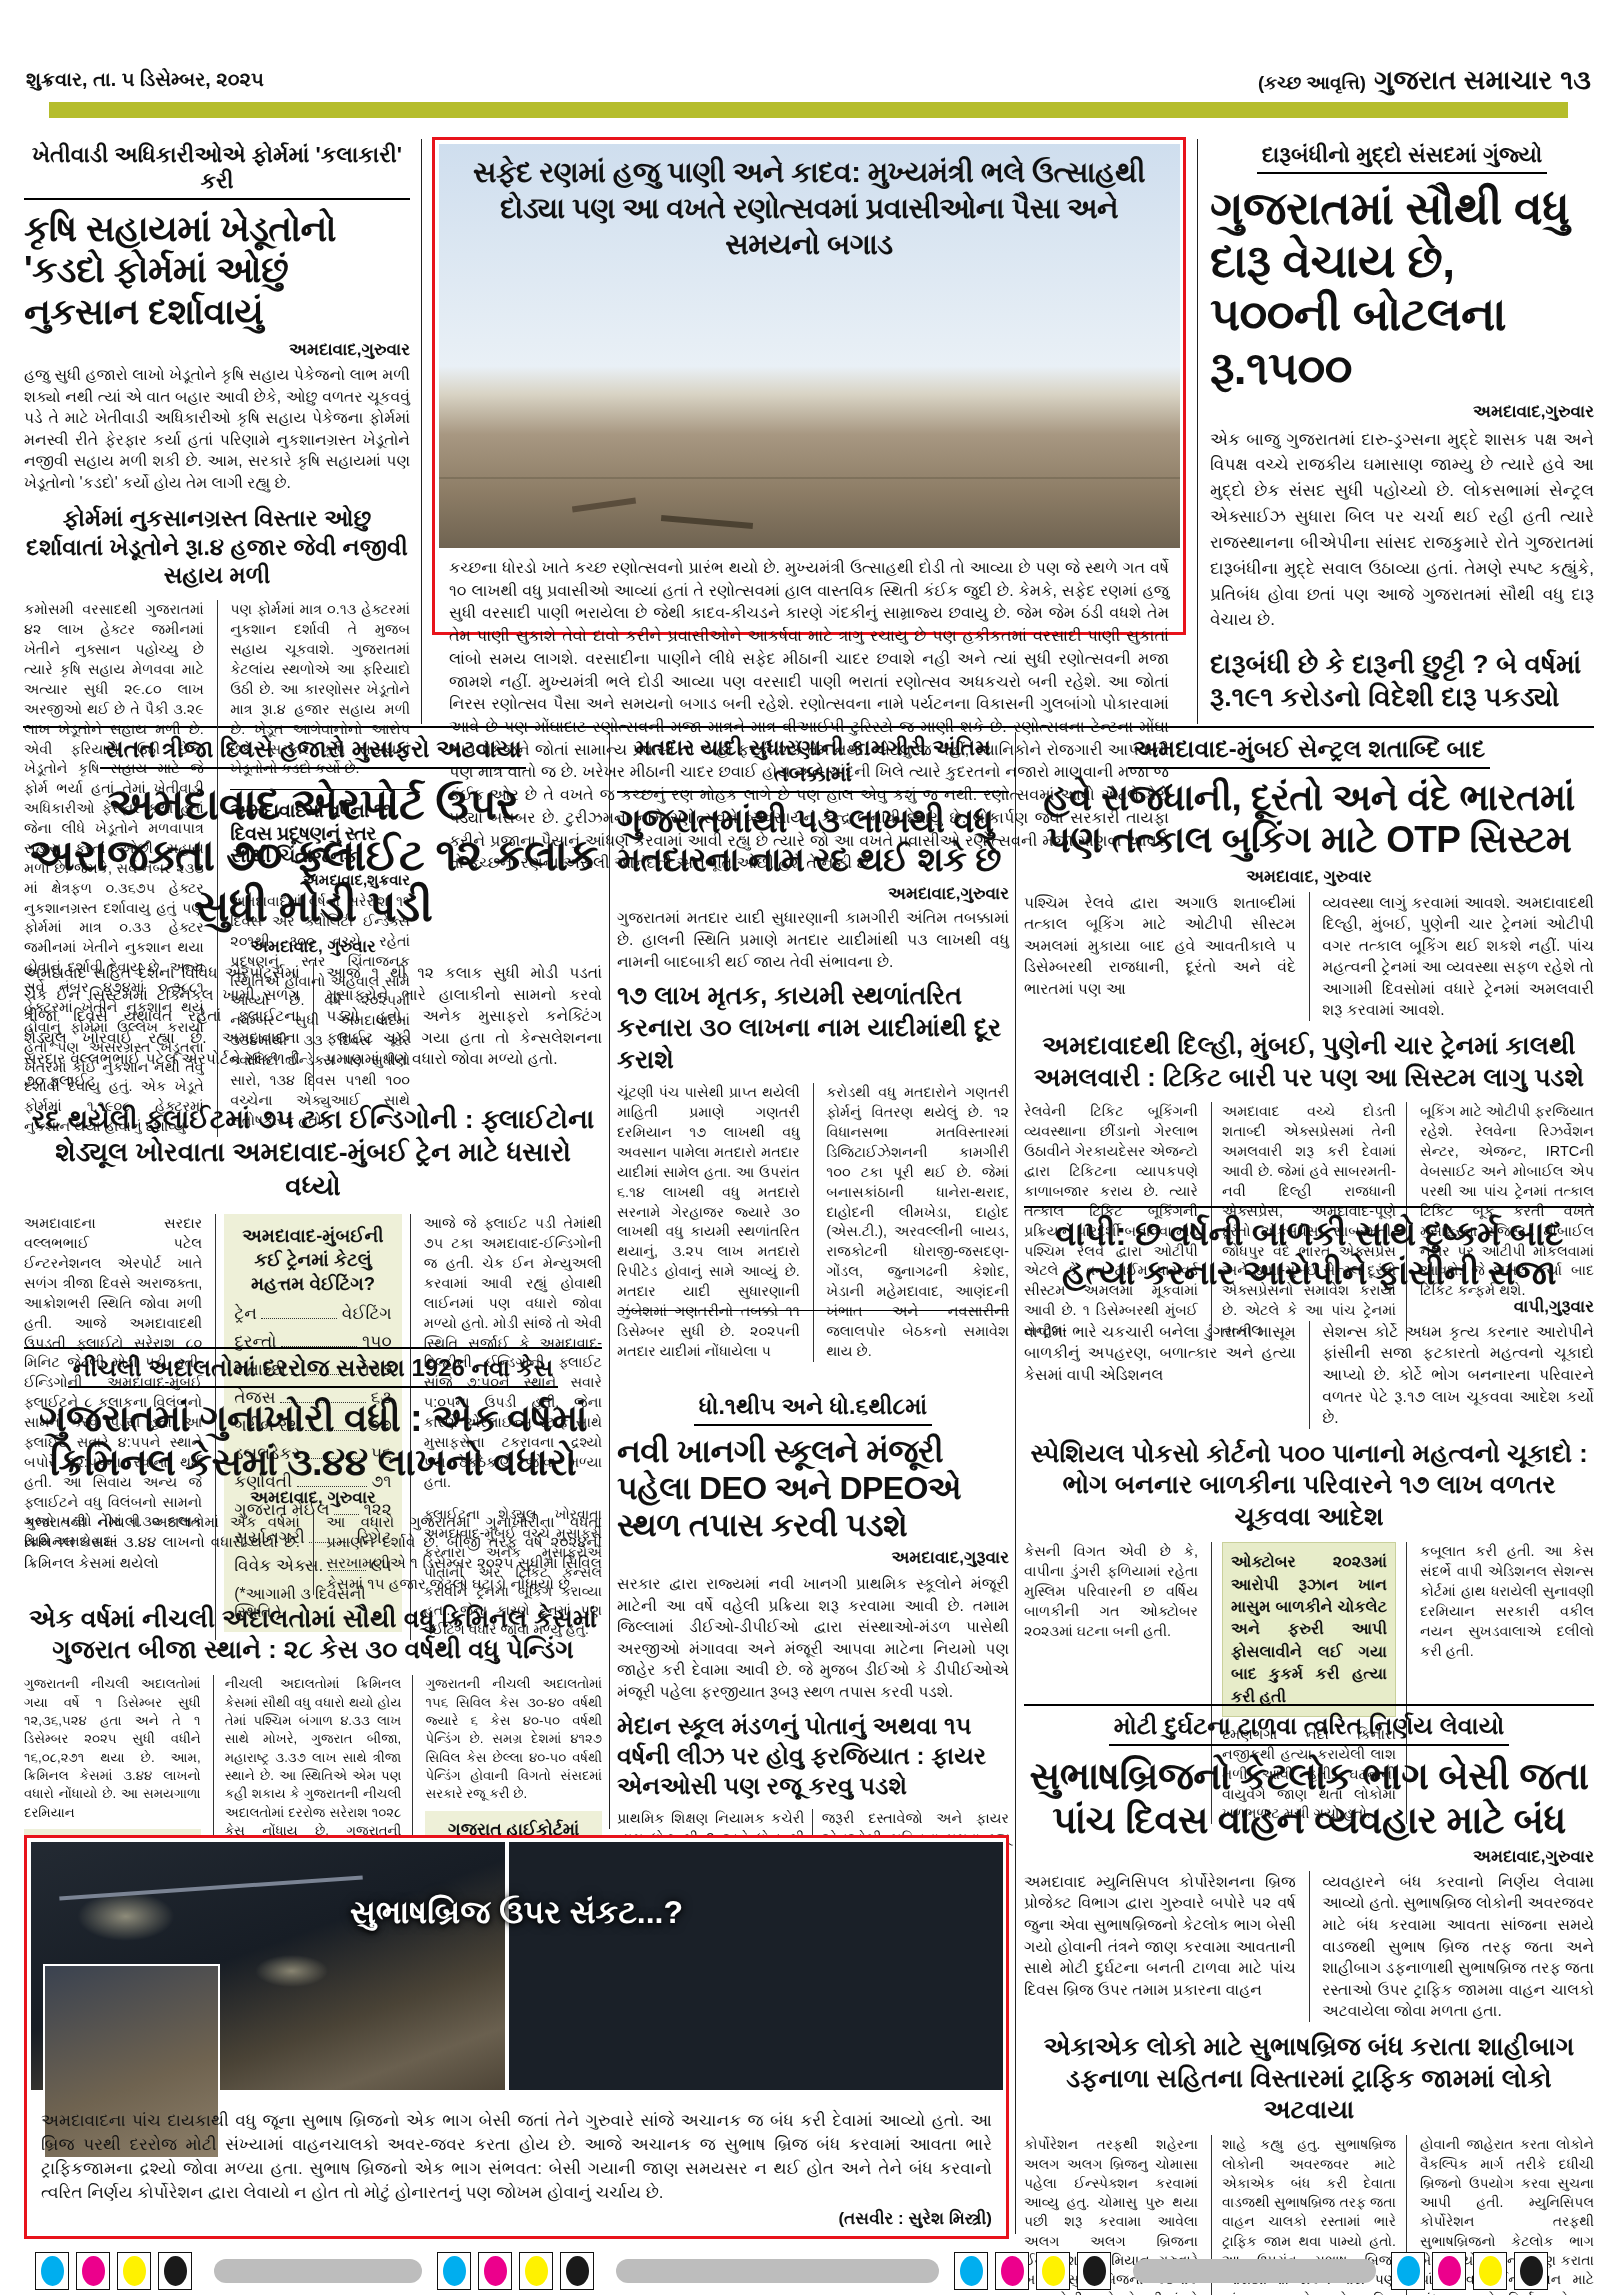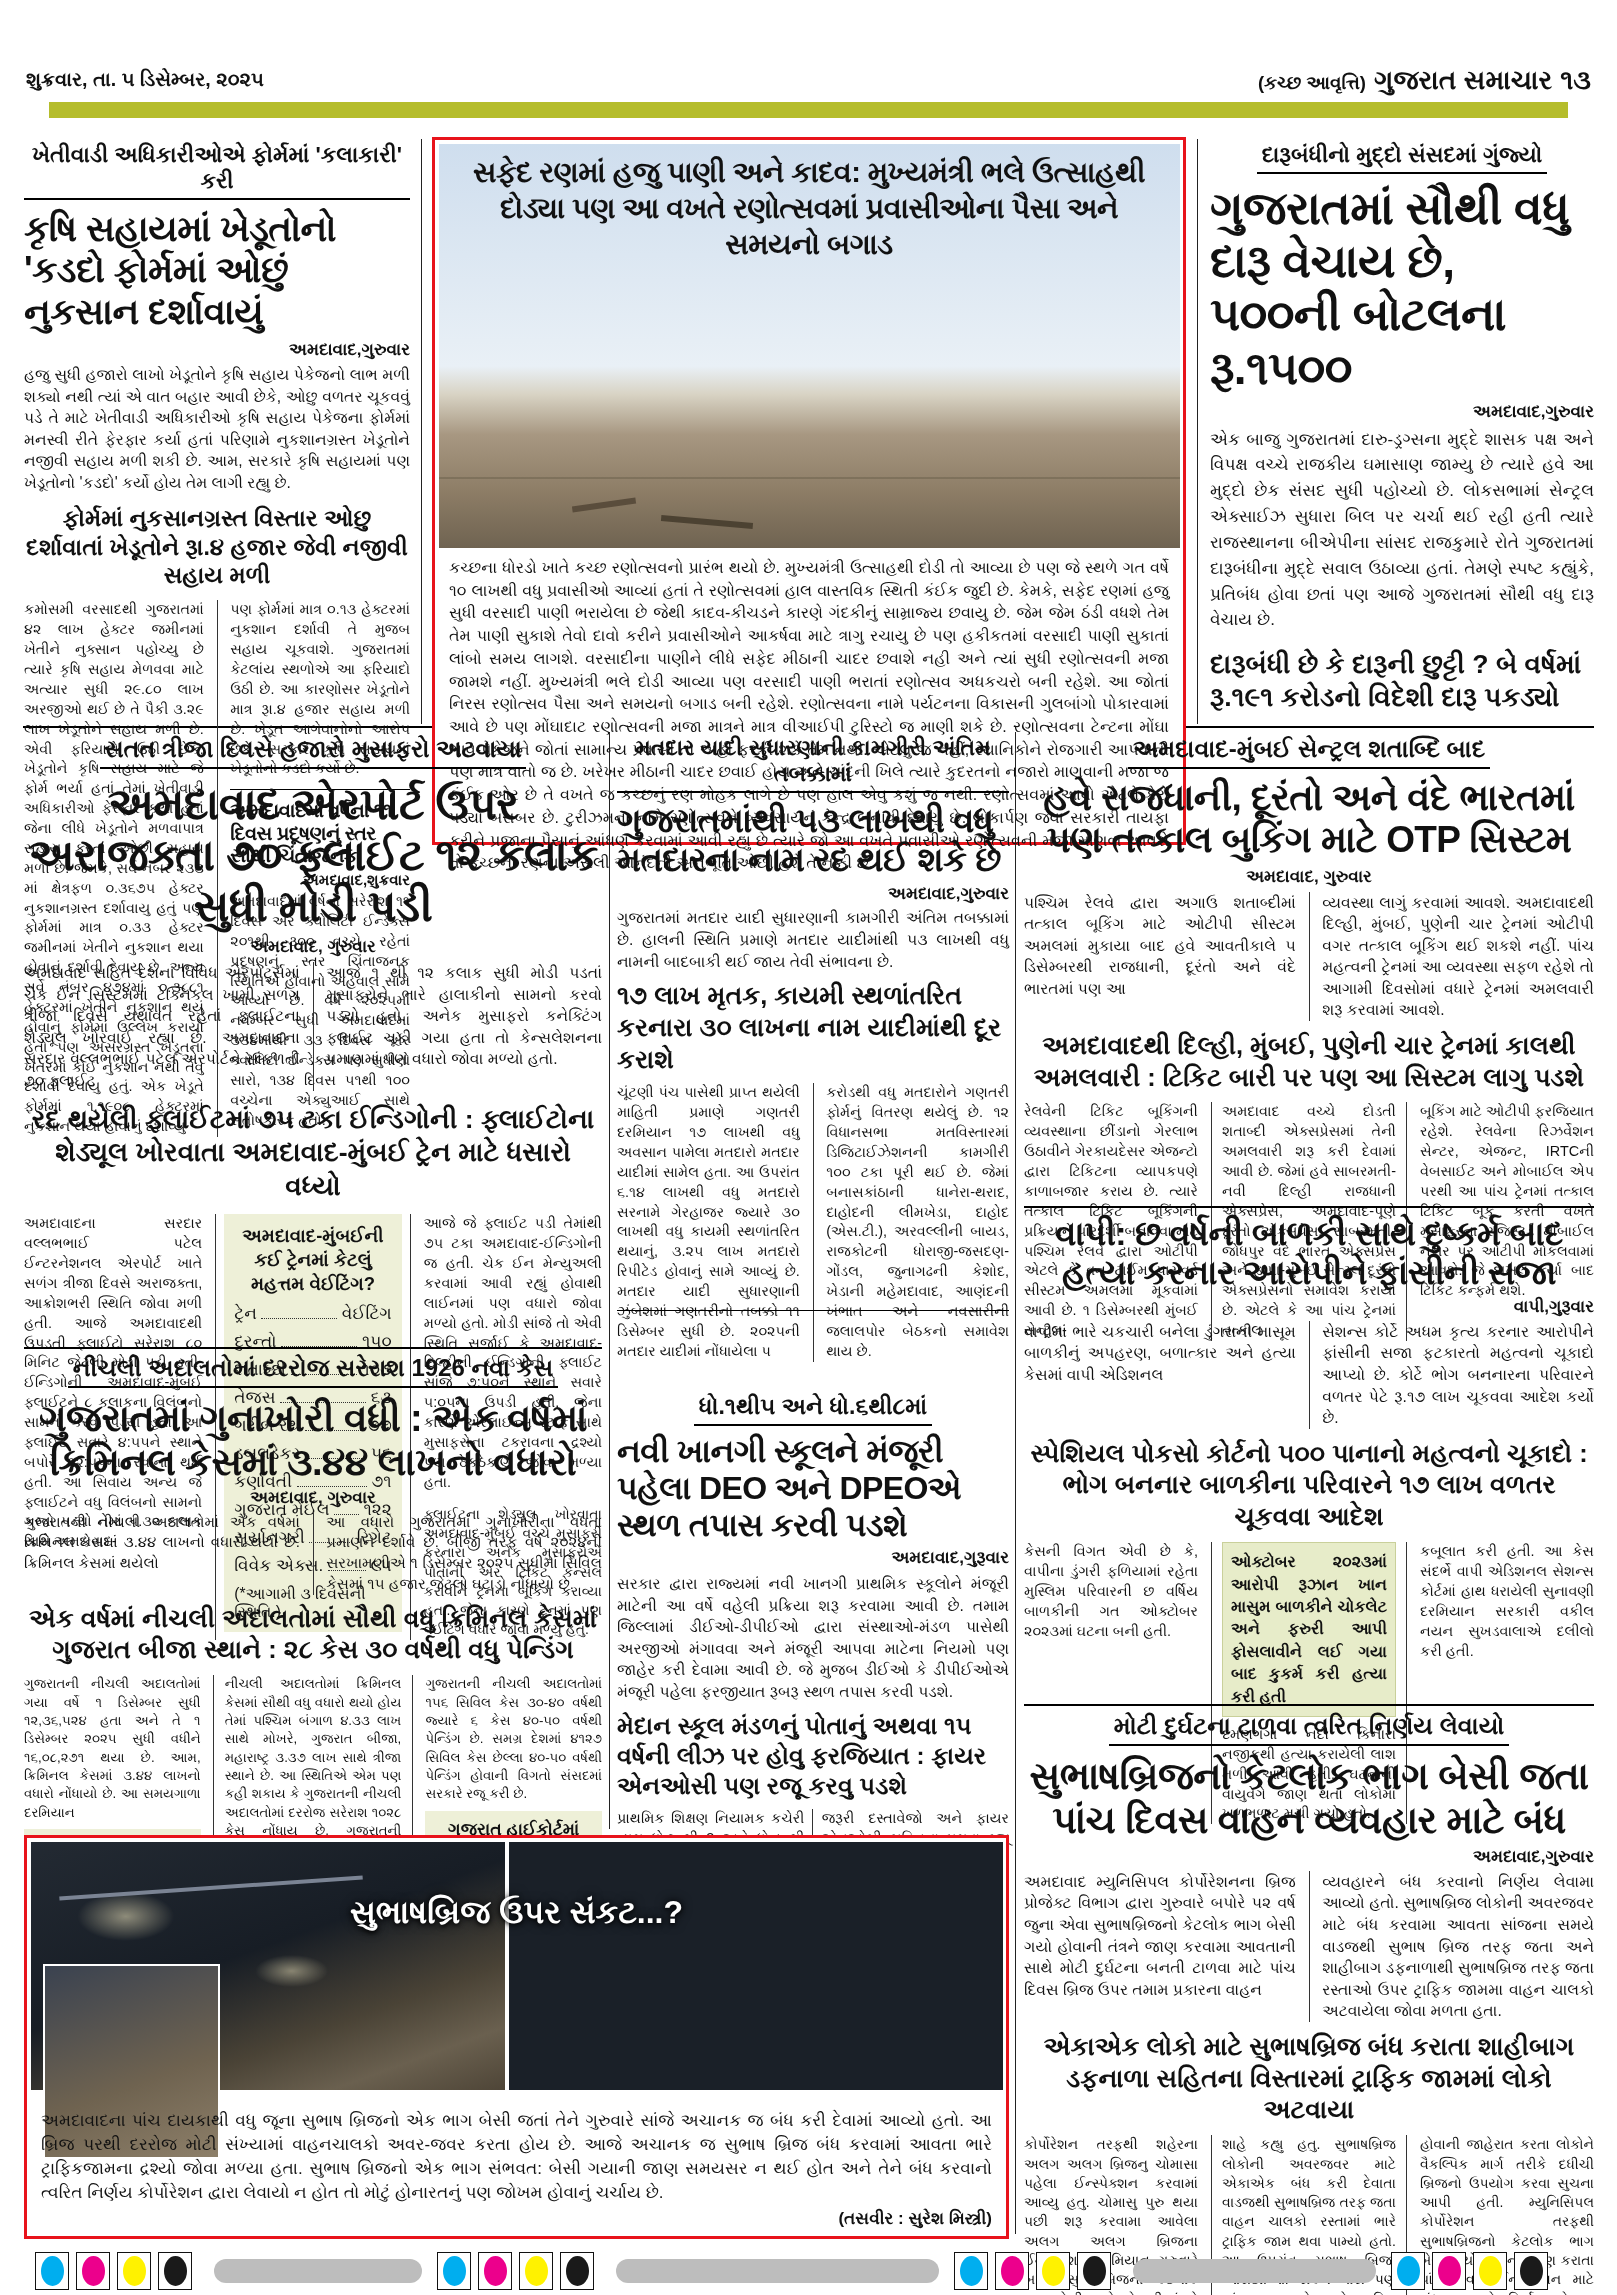--- a/index.html
+++ b/index.html
@@ -87,21 +87,21 @@
         <div class="hline" style="margin:9.2px 0;height:1.2px;"></div>
         <div>
           <div class="headline" style="font-size:19.6px;">અમદાવાદમાં વર્ષના ૧૧ દિવસ પ્રદૂષણનું સ્તર સૌથી ચિંતાજનક</div>
           <div class="dateline" style="font-size:15px;margin-top:3.5px;">અમદાવાદ,શુક્રવાર</div>
           <div class="body-txt" style="font-size:14.4px;margin-top:3.5px;">અમદાવાદમાં વર્ષના સરેરાશ ૧૧ દિવસ એર ક્વોલિટી ઈન્ડેક્સ ૨૦૧થી ૩૦૦ વચ્ચે રહેતાં પ્રદૂષણનું સ્તર ચિંતાજનક સ્થિતિએ હોવાનો અહેવાલ સામે આવ્યો છે. વર્ષ ૨૦૨૫માં નવેમ્બર સુધી અમદાવાદમાં ૩૩૪માંથી ૩૩ દિવસ એર ક્વોલિટી ઈન્ડેક્સ ૫૦ સુધીનો સારો, ૧૩૪ દિવસ ૫૧થી ૧૦૦ વચ્ચેના એક્યુઆઈ સાથે સંતોષકારક હતો.</div>
         </div>
       </div>
     </div>
   </div>
 
-  <div class="abs redbox" style="left:432px;top:137px;width:754px;height:708px;">
+  <div class="abs redbox" style="left:432px;top:137px;width:754px;height:498px;">
     <div class="photo-sky" style="position:absolute;left:3.5px;top:3.5px;right:3.5px;height:404px;">
       <div class="headline" style="font-size:29px;text-align:center;padding:10.4px 17.3px 0;line-height:1.25;">સફેદ રણમાં હજુ પાણી અને કાદવ: મુખ્યમંત્રી ભલે ઉત્સાહથી દોડ્યા પણ આ વખતે રણોત્સવમાં પ્રવાસીઓના પૈસા અને સમયનો બગાડ</div>
       <div style="position:absolute;left:0;right:0;bottom:69px;height:1.7px;background:rgba(90,80,60,.35);"></div>
       <div style="position:absolute;left:18%;bottom:40px;width:64px;height:5.8px;background:#5a4d3c;transform:rotate(-8deg);"></div>
       <div style="position:absolute;left:30%;bottom:23px;width:92px;height:5.8px;background:#4c4232;transform:rotate(5deg);"></div>
     </div>
     <div class="caption" style="position:absolute;left:14px;right:14px;top:417px;font-size:16px;">કચ્છના ધોરડો ખાતે કચ્છ રણોત્સવનો પ્રારંભ થયો છે. મુખ્યમંત્રી ઉત્સાહથી દોડી તો આવ્યા છે પણ જે સ્થળે ગત વર્ષે ૧૦ લાખથી વધુ પ્રવાસીઓ આવ્યાં હતાં તે રણોત્સવમાં હાલ વાસ્તવિક સ્થિતી કંઈક જુદી છે. કેમકે, સફેદ રણમાં હજુ સુધી વરસાદી પાણી ભરાયેલા છે જેથી કાદવ-કીચડને કારણે ગંદકીનું સામ્રાજ્ય છવાયુ છે. જેમ જેમ ઠંડી વધશે તેમ તેમ પાણી સુકાશે તેવો દાવો કરીને પ્રવાસીઓને આકર્ષવા માટે ત્રાગુ રચાયુ છે પણ હકીકતમાં વરસાદી પાણી સુકાતાં લાંબો સમય લાગશે. વરસાદીના પાણીને લીધે સફેદ મીઠાની ચાદર છવાશે નહી અને ત્યાં સુધી રણોત્સવની મજા જામશે નહીં. મુખ્યમંત્રી ભલે દોડી આવ્યા પણ વરસાદી પાણી ભરાતાં રણોત્સવ અધકચરો બની રહેશે. આ જોતાં નિરસ રણોત્સવ પૈસા અને સમયનો બગાડ બની રહેશે. રણોત્સવના નામે પર્યટનના વિકાસની ગુલબાંગો પોકારવામાં આવે છે પણ મોંઘાદાટ રણોત્સવની મજા માત્રને માત્ર વીઆઈપી ટુરિસ્ટો જ માણી શકે છે. રણોત્સવના ટેન્ટના મોંઘા ભાવ-પેકેજને જોતાં સામાન્ય પ્રવાસી તો અહી ફરકી શકે તેમ નથી. એટલુ જ નહીં, સ્થાનિકોને રોજગારી આપવાની પણ માત્ર વાતો જ છે. ખરેખર મીઠાની ચાદર છવાઈ હોય અને ચાંદની ખિલે ત્યારે કુદરતનો નજારો માણવાની મજા જ કંઈક ઓર છે તે વખતે જ કચ્છનું રણ મોહક લાગે છે પણ હાલ એવુ કશું જ નથી. રણોત્સવમાં આવો એટલે ફેરો પડ્યો બરાબર છે. ટુરીઝમના નામે રણોત્સવને વ્યવસાયનું કેન્દ્ર બનાવી દેવાયું છે. લોકાર્પણ જેવા સરકારી તાયફા કરીને પ્રજાના પૈસાનું આંધણ કરવામાં આવી રહ્યુ છે ત્યારે જો આ વખતે પ્રવાસીઓ રણોત્સવની મજા માણવા આવશે તો કચ્છના રણના અસલી આનંદની અનુભૂતિ ઓછી હશે તે નક્કી છે.</div>
   </div>
 
   <div class="abs" style="left:1210px;top:142px;width:384px;">

